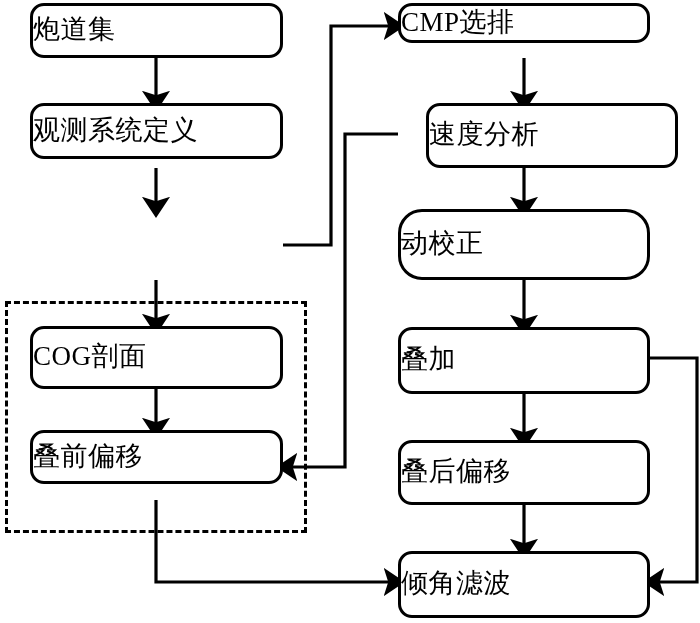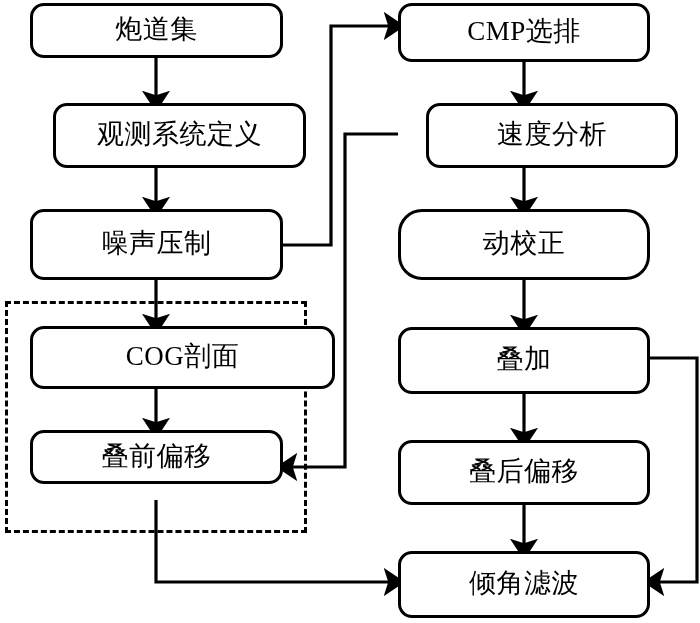--- a/index.html
+++ b/index.html
@@ -23,21 +23,21 @@
     height: 623px;
   }
   .node {
     position: absolute;
     box-sizing: border-box;
     border: 3px solid #000000;
     border-radius: 14px;
     background: #ffffff;
     display: flex;
     align-items: center;
-    justify-content: center;
+    justify-content: flex-start;
     color: #000000;
     font-size: 27px;
     line-height: 1;
     letter-spacing: 0.5px;
     z-index: 2;
     white-space: nowrap;
   }
   .node-label {
     display: block;
     padding-bottom: 2px;
@@ -97,37 +97,34 @@
       <path d="M156,500 L156,582 L394,582" marker-end="url(#ah-right)"></path>
 
       <path d="M650,358 L697,358 L697,582 L654,582" marker-end="url(#ah-left)"></path>
     </g>
   </svg>
 
   <div class="node" style="left:30px; top:3px; width:253px; height:55px;">
     <span class="node-label">炮道集</span>
   </div>
 
-  <div class="node" style="left:30px; top:103px; width:253px; height:65px;margin-left:23px;">
+  <div class="node" style="left:30px; top:103px; width:253px; height:56px;">
     <span class="node-label">观测系统定义</span>
   </div>
 
-  <div class="node" style="left:30px; top:209px; width:253px; height:71px;">
-    <span class="node-label">噪声压制</span>
-  </div>
 
-  <div class="node" style="left:30px; top:326px; width:305px; height:63px;">
+  <div class="node" style="left:30px; top:326px; width:253px; height:63px;">
     <span class="node-label">COG剖面</span>
   </div>
 
   <div class="node" style="left:30px; top:430px; width:253px; height:54px;">
     <span class="node-label">叠前偏移</span>
   </div>
 
-  <div class="node" style="left:398px; top:3px; width:252px; height:59px;">
+  <div class="node" style="left:398px; top:3px; width:252px; height:40px;">
     <span class="node-label">CMP选排</span>
   </div>
 
   <div class="node" style="left:398px; top:103px; width:252px; height:65px;margin-left:28px;">
     <span class="node-label">速度分析</span>
   </div>
 
   <div class="node" style="left:398px; top:209px; width:252px; height:71px;border-radius:24px;">
     <span class="node-label">动校正</span>
   </div>

